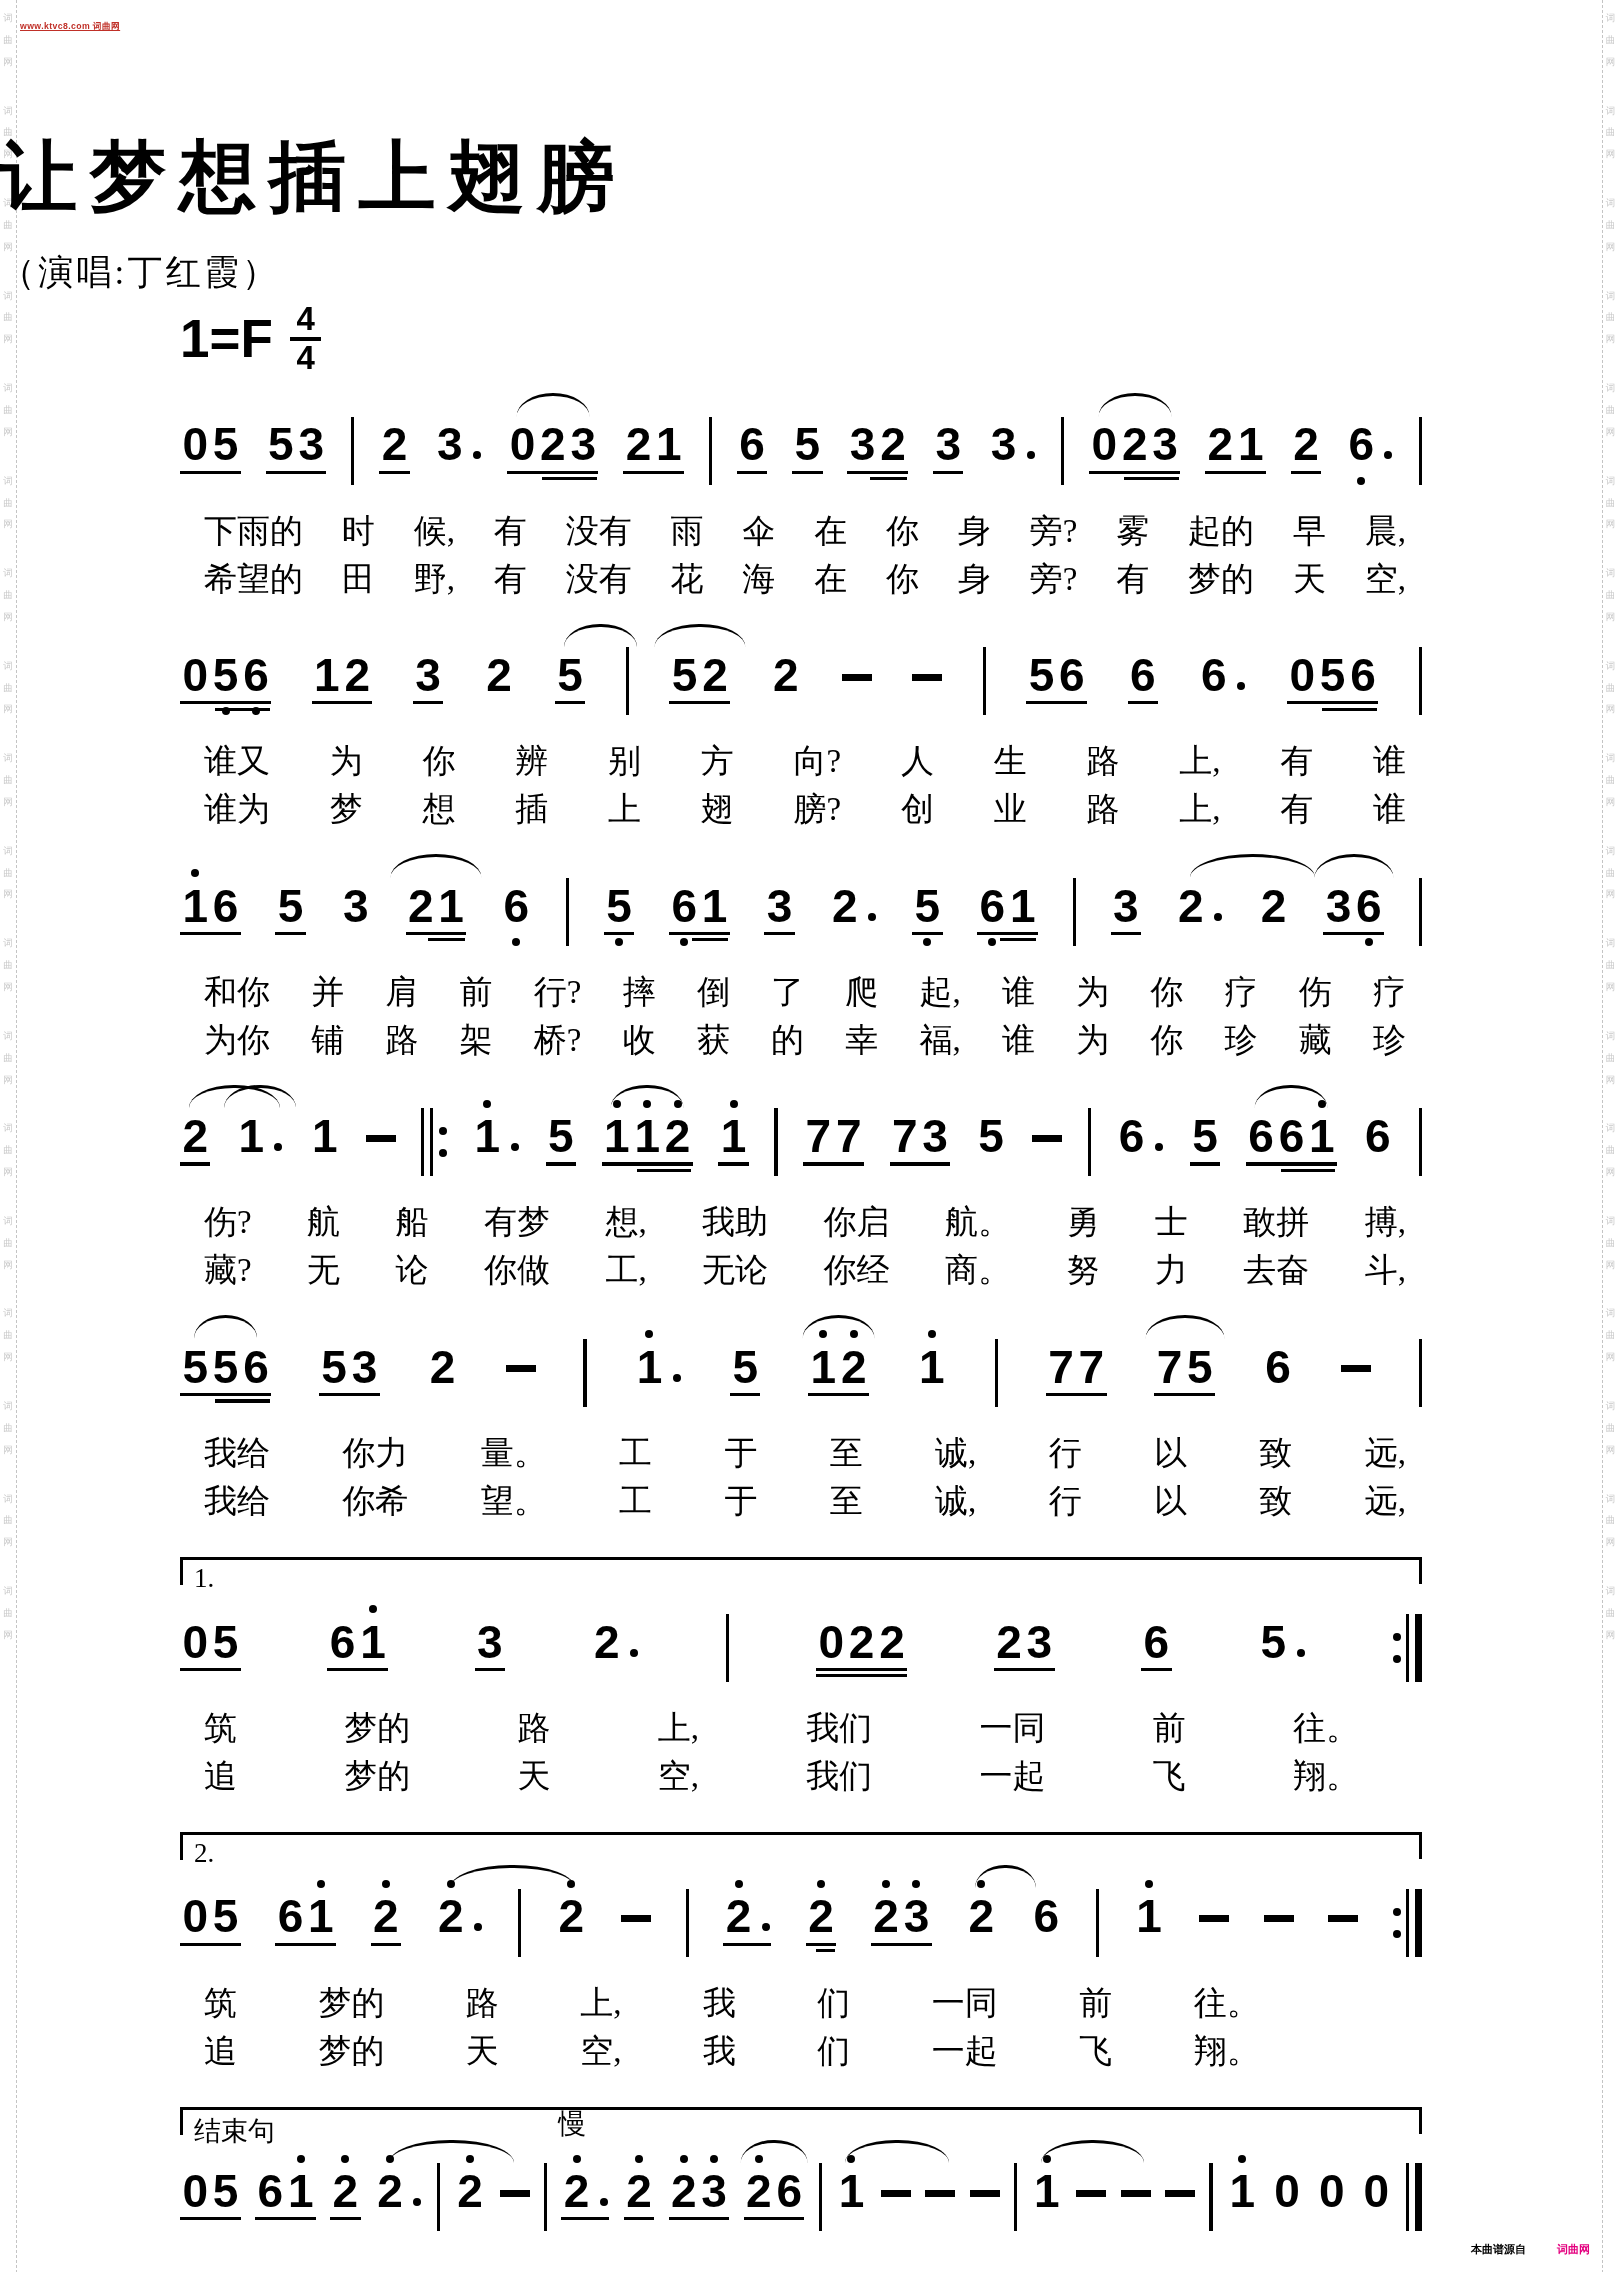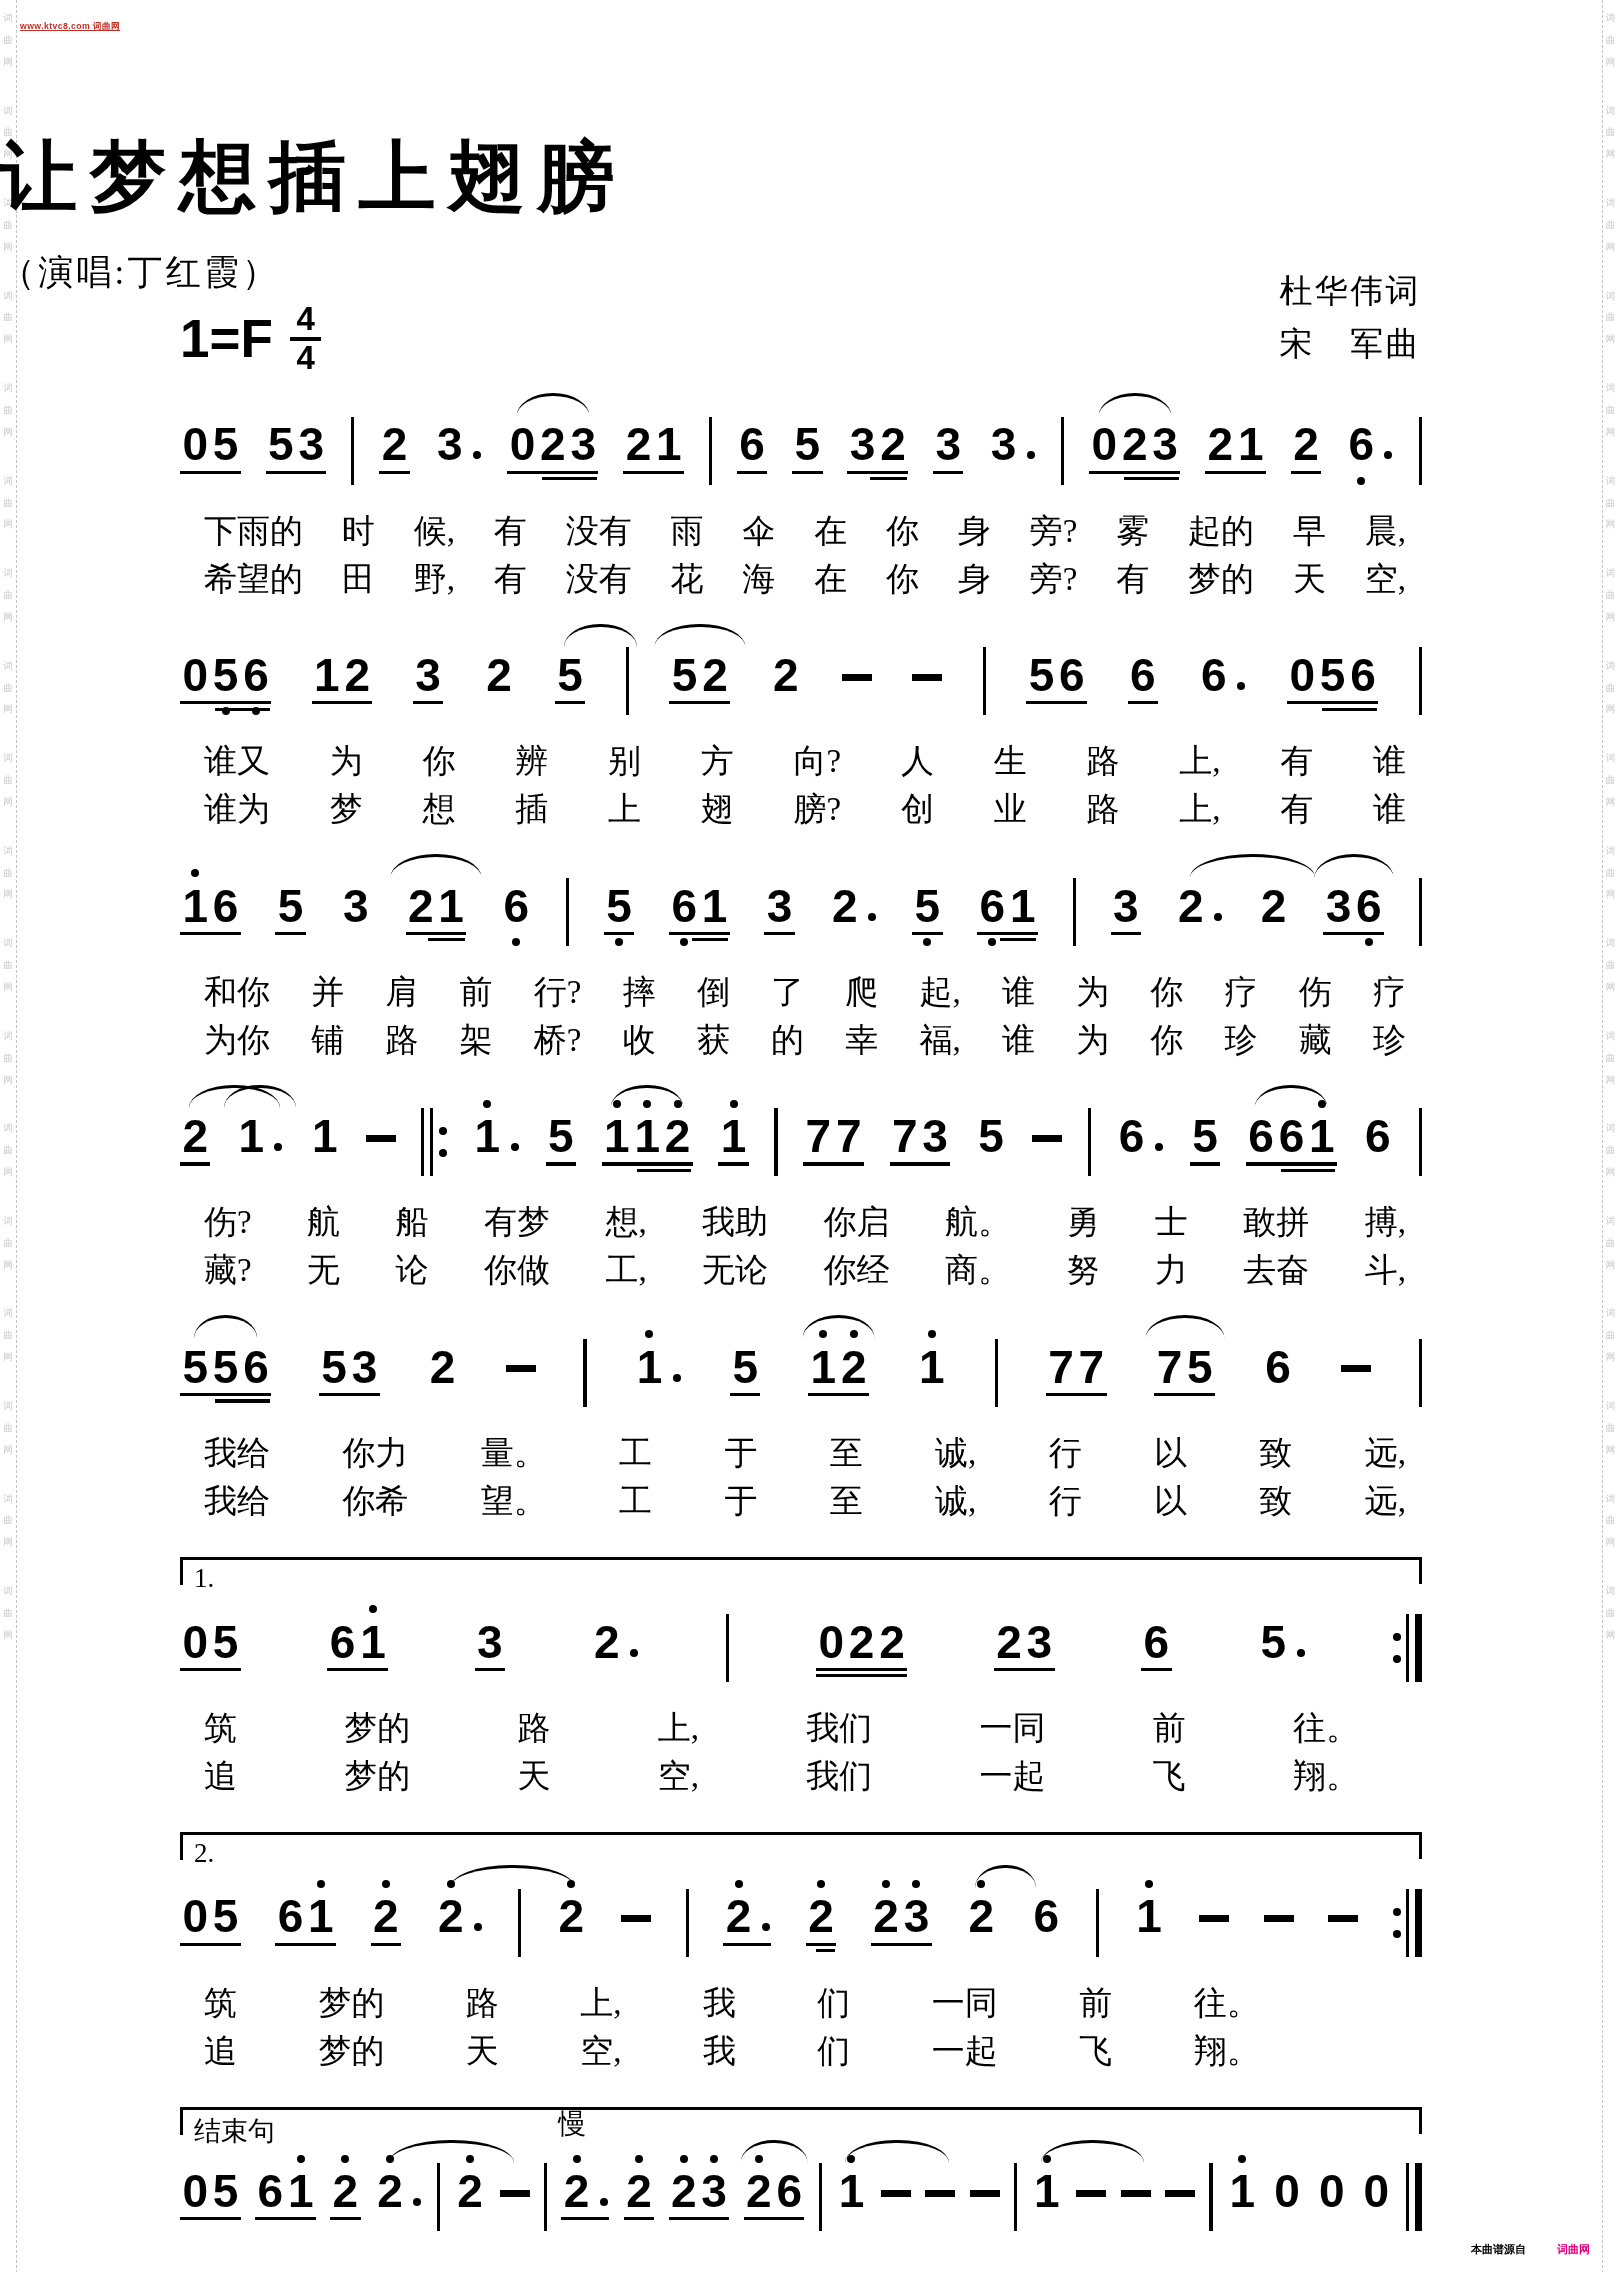--- a/index.html
+++ b/index.html
@@ -258,24 +258,20 @@
         <div class="wm-char">词</div>
         <div class="wm-char">曲</div>
         <div class="wm-char">网</div>
       </div>
     </div>
   <div class="top-watermark" style="color: rgb(192, 48, 40); text-decoration: underline;">www.ktvc8.com 词曲网</div>
 
   <h1 class="title">让梦想插上翅膀</h1>
   <div class="subtitle">（演唱:丁红霞）</div>
 
-  <div class="credits">
-    <div>杜华伟词</div>
-    <div>宋　军曲</div>
-  </div>
 
   <div class="keysig">
     <span class="key">1=F</span>
     <span class="meter">
       <span class="num">4</span>
       <span class="den">4</span>
     </span>
   </div>
 
   <div id="score">

